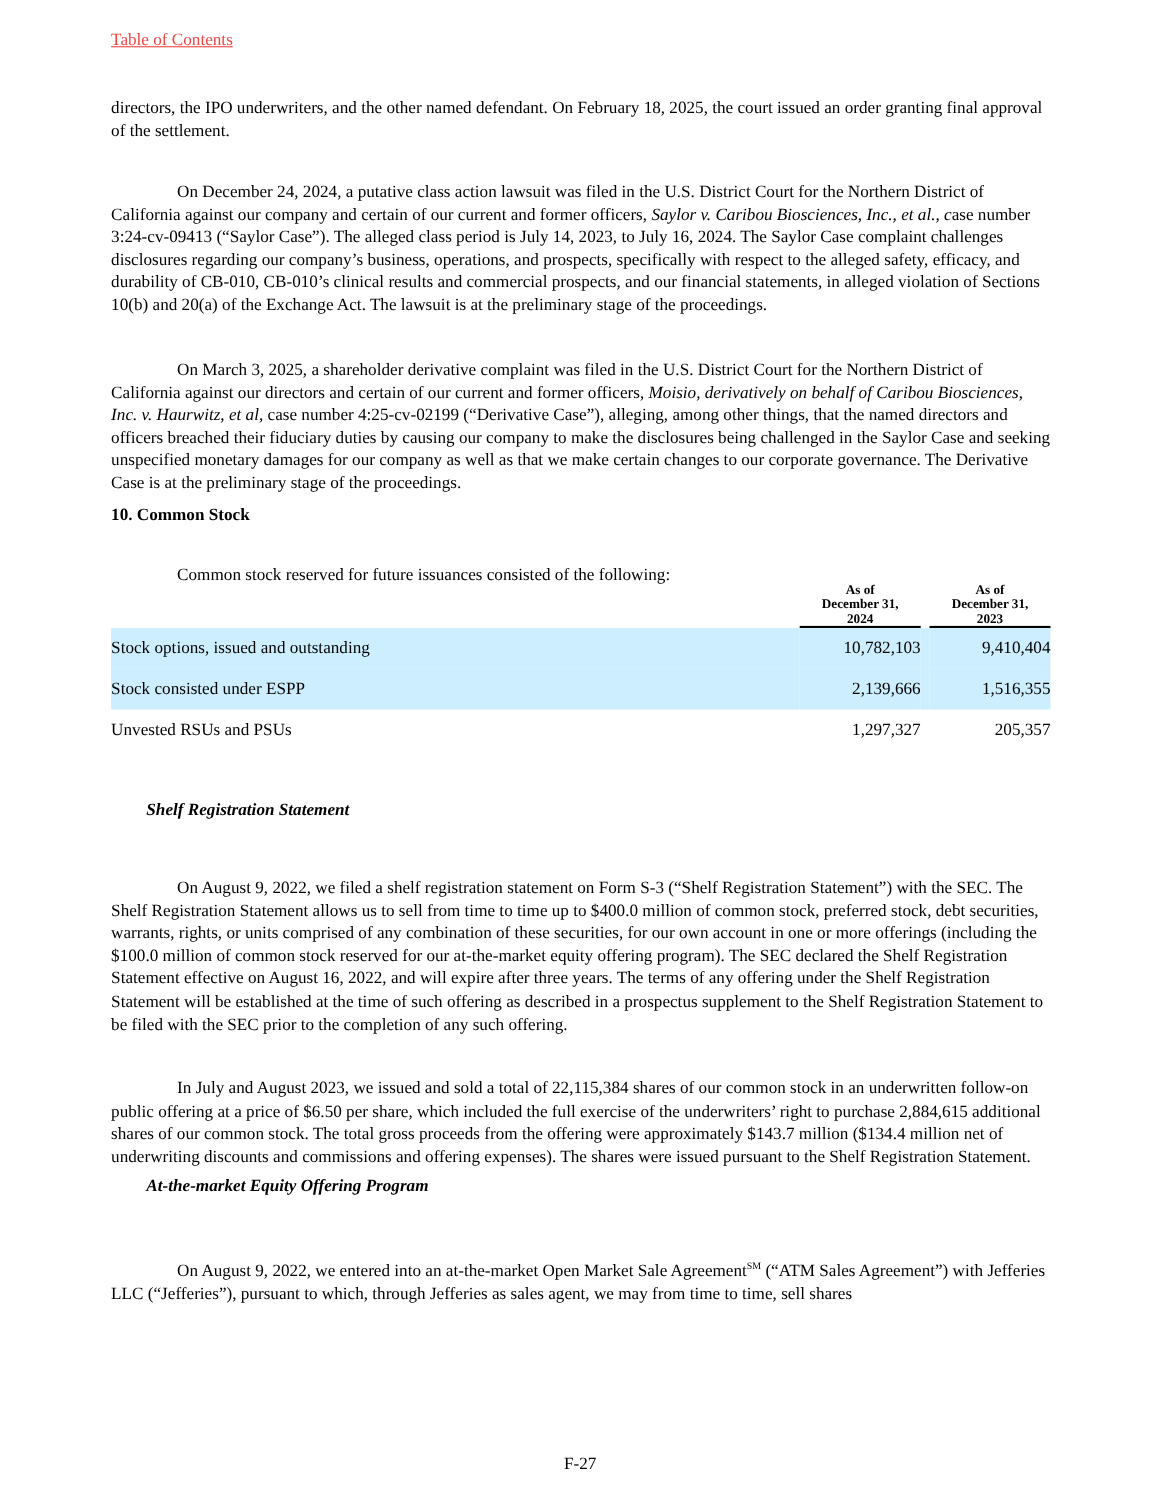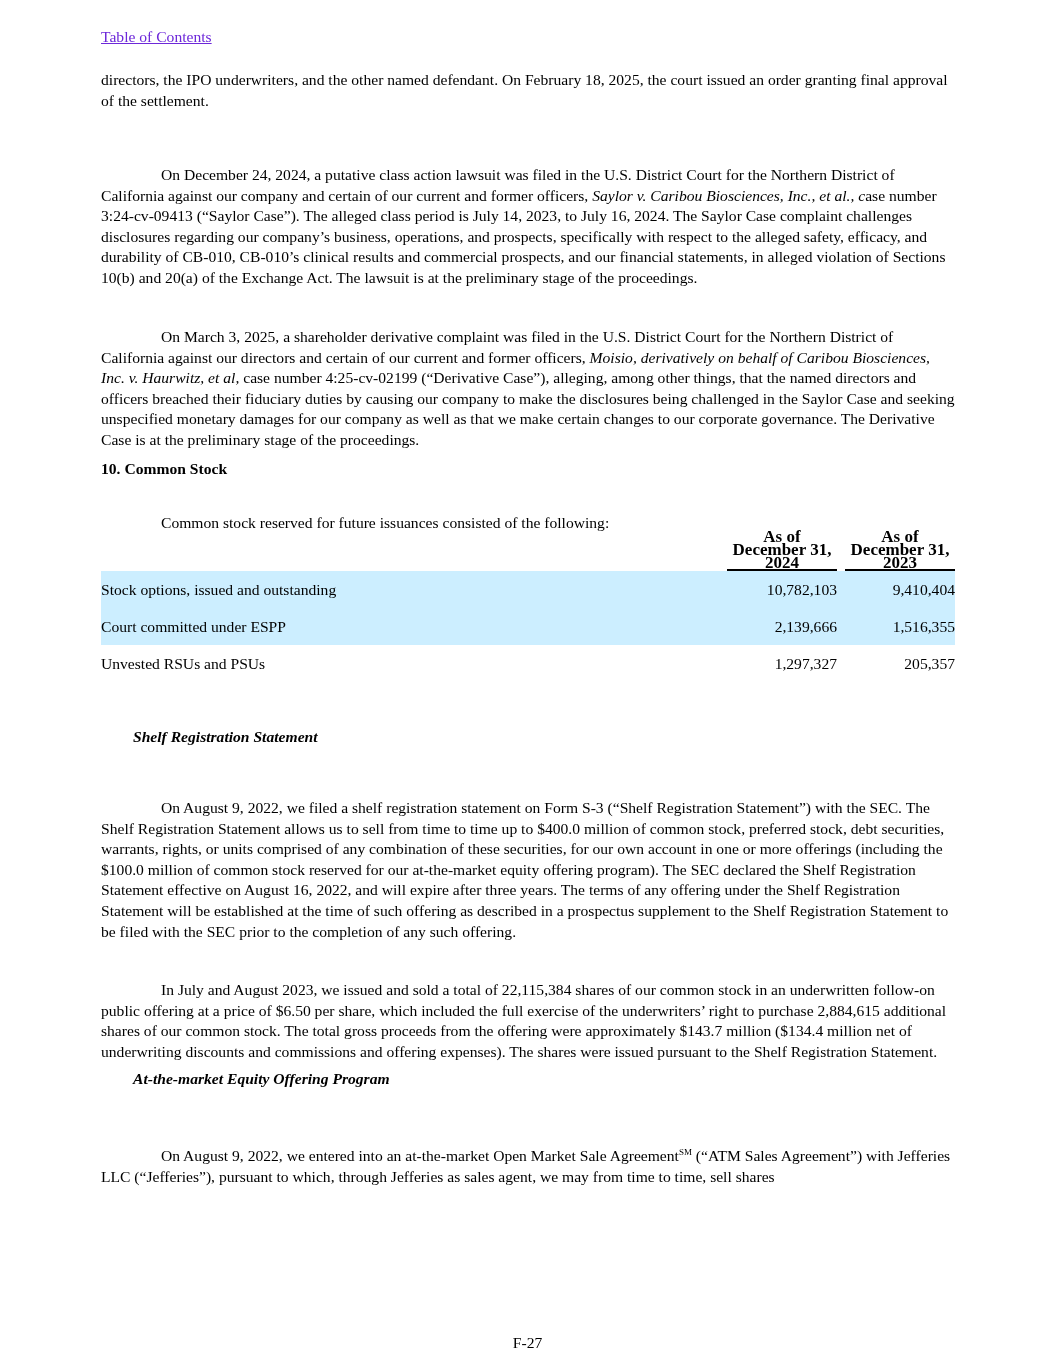--- a/index.html
+++ b/index.html
@@ -4,59 +4,59 @@
 <style>
   html, body { margin: 0; padding: 0; background: #ffffff; }
   body {
     width: 1055px; height: 1365px; position: relative; overflow: hidden;
     font-family: "Liberation Serif", "DejaVu Serif", serif;
     color: #000; font-size: 15.6px;
   }
   .page { position: absolute; left: 101px; top: 0; width: 854px; }
   .toc {
     position: absolute; left: 101px; top: 28px;
-    color: #6d28d9; text-decoration: underline; font-size: 15.6px; cursor: pointer;
+    color: #ef4444; text-decoration: underline; font-size: 15.6px; cursor: pointer;
   }
   p { margin: 0; line-height: 20.6px; text-align: left; }
   .indent { text-indent: 60px; margin-top: 32px; }
   .abs { position: absolute; left: 0; width: 854px; }
   .heading-bold { font-weight: bold; }
   .heading-bi { font-weight: bold; font-style: italic; margin-left: 32px; }
   table.stock {
     position: absolute; left: 0; top: 530px; width: 854px;
     border-collapse: separate; border-spacing: 0;
     font-size: 15.6px;
   }
   table.stock td, table.stock th { padding: 0; }
   th.colhdr {
-    font-weight: bold; font-size: 17px; line-height: 13px; text-align: center;
+    font-weight: bold; font-size: 12px; line-height: 13px; text-align: center;
     vertical-align: bottom; padding-bottom: 2px;
   }
   .hdr-line { border-bottom: 2px solid #000; }
   tr.row td { height: 37px; line-height: 25.5px; }
   tr.shade td.fill { background: #cceeff; }
   td.label { padding-left: 5px; }
   td.num { text-align: right; padding-right: 3px; }
   td.gap { width: 8px; }
   .col-w { width: 110px; }
   td.total-top { border-top: 1px solid #000; }
   td.total-bot { border-bottom: 4px double #000; }
   .footer {
-    position: absolute; top: 1322px; left: 0; width: 1055px; text-align: center; font-size: 15.6px; margin-top: 12px;
+    position: absolute; top: 1322px; left: 0; width: 1055px; text-align: center; font-size: 15.6px;
   }
   sup { font-size: 9px; vertical-align: 6px; line-height: 0; }
 </style>
 </head>
 <body>
 
 <a class="toc">Table of Contents</a>
 
 <div class="page">
 
-  <p class="abs" style="top:70px;">directors, the IPO underwriters, and the other named defendant. On February 18, 2025, the court issued an order granting final approval of the settlement.</p>
+  <p class="abs" style="top:89px;">directors, the IPO underwriters, and the other named defendant. On February 18, 2025, the court issued an order granting final approval of the settlement.</p>
 
   <p class="abs indent" style="top:133px;"><span>On December 24, 2024, a putative class action lawsuit was filed in the U.S. District Court for the Northern District of California against our company and certain of our current and former officers, </span><i>Saylor v. Caribou Biosciences, Inc., et al., c</i><span>ase number 3:24-cv-09413 (“Saylor Case”). The alleged class period is July 14, 2023, to July 16, 2024. The Saylor Case complaint challenges disclosures regarding our company’s business, operations, and prospects, specifically with respect to the alleged safety, efficacy, and durability of CB-010, CB-010’s clinical results and commercial prospects, and our financial statements, in alleged violation of Sections 10(b) and 20(a) of the Exchange Act. The lawsuit is at the preliminary stage of the proceedings.</span></p>
 
   <p class="abs indent" style="top:295px;"><span>On March 3, 2025, a shareholder derivative complaint was filed in the U.S. District Court for the Northern District of California against our directors and certain of our current and former officers, </span><i>Moisio, derivatively on behalf of Caribou Biosciences, Inc. v. Haurwitz, et al,</i><span> case number 4:25-cv-02199 (“Derivative Case”), alleging, among other things, that the named directors and officers breached their fiduciary duties by causing our company to make the disclosures being challenged in the Saylor Case and seeking unspecified monetary damages for our company as well as that we make certain changes to our corporate governance. The Derivative Case is at the preliminary stage of the proceedings.</span></p>
 
   <p class="abs heading-bold" style="top:439px;margin-top:20px;">10. Common Stock</p>
 
   <p class="abs indent" style="top:481px;">Common stock reserved for future issuances consisted of the following:</p>
 
   <table class="stock">
@@ -75,21 +75,21 @@
         <div>2023</div>
       </th>
     </tr>
     <tr class="row shade">
       <td class="fill label" style="background: rgb(204, 238, 255);">Stock options, issued and outstanding</td>
       <td class="fill num" style="background: rgb(204, 238, 255);">10,782,103</td>
       <td class="fill gap" style="background: rgb(204, 238, 255);"></td>
       <td class="fill num" style="background: rgb(204, 238, 255);">9,410,404</td>
     </tr>
     <tr class="row shade">
-      <td class="fill label" style="background: rgb(204, 238, 255);">Court committed under ESPP</td>
+      <td class="fill label" style="background: rgb(204, 238, 255);">Stock consisted under ESPP</td>
       <td class="fill num" style="background: rgb(204, 238, 255);">2,139,666</td>
       <td class="fill gap" style="background: rgb(204, 238, 255);"></td>
       <td class="fill num" style="background: rgb(204, 238, 255);">1,516,355</td>
     </tr>
     <tr class="row">
       <td class="label">Unvested RSUs and PSUs</td>
       <td class="num">1,297,327</td>
       <td class="gap"></td>
       <td class="num">205,357</td>
     </tr>

